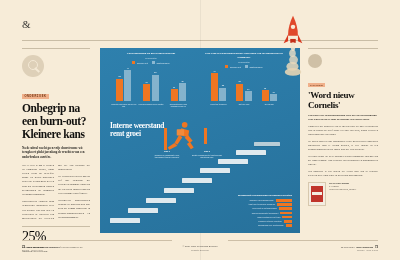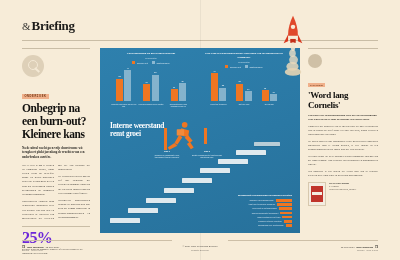--- a/index.html
+++ b/index.html
@@ -32,21 +32,21 @@
   .kicker{display:inline-block;background:#f0b08a;color:#6d3412;font-size:2.6px;font-weight:700;
           letter-spacing:.6px;padding:1.2px 2.5px;margin-bottom:3px;text-transform:uppercase;}
   .headline{font-family:"Liberation Serif",serif;font-weight:700;font-size:11.5px;line-height:1.12;
             color:#12110f;letter-spacing:-0.4px;margin:0 0 5px 0;}
   .lede{font-family:"Liberation Serif",serif;font-size:3.1px;line-height:1.5;color:#2a2824;font-weight:700;
         margin-bottom:4px;}
   .bodycols{column-count:2;column-gap:4px;}
   .bodytext{font-family:"Liberation Serif",serif;font-size:2.7px;line-height:1.55;color:#3a3733;
             text-align:justify;margin:0 0 3px 0;}
   .stat-rule{width:68px;height:.6px;background:#c9bda6;margin:4px 0 3px;}
-  .bignum{font-family:"Liberation Serif",serif;font-weight:700;font-size:16px;color:#6d28d9;line-height:1;
+  .bignum{font-family:"Liberation Serif",serif;font-weight:400;font-size:14px;color:#000000;line-height:1;
           letter-spacing:-0.6px;}
   .stat-cap{font-family:"Liberation Serif",serif;font-size:2.6px;line-height:1.5;color:#4a463f;margin-top:2px;}
 
   
   .blue{position:absolute;left:100px;top:48px;width:200px;height:185px;background:#2b7ba8;overflow:hidden;}
   .blue-dark{position:absolute;inset:0;background:linear-gradient(160deg,#2e80ad 0%,#2a78a4 55%,#27719b 100%);}
 
   
   .chart-a{position:absolute;left:8px;top:4px;width:86px;}
   .chart-title{font-family:"Liberation Serif",serif;font-size:2.8px;line-height:1.35;color:#fff;
@@ -130,21 +130,20 @@
   .fs-l{left:22px;} .fs-r{right:22px;} .fs-c{left:0;width:400px;text-align:center;}
   .gutter{position:absolute;left:199.5px;top:0;width:1px;height:260px;background:rgba(0,0,0,.05);}
 </style>
 </head>
 <body>
 
 <div class="spread">
 
   <div class="masthead">
     <span class="mast-amp">&amp;</span>
-    <span class="mast-title">Briefing</span>
   </div>
   <div class="mast-rule"></div>
   <div class="gutter"></div>
 
   <div class="left-col">
     <div class="left-rule"></div>
     <div class="glyph-circle"></div>
     <span class="kicker">ONDERZOEK</span>
     <h1 class="headline">Onbegrip na een burn-out? Kleinere kans</h1>
     <div class="lede">Na de uitval wacht geen vrije doorstroom: wie terugkeert plukt jarenlang de vruchten van een onderbroken carrière.</div>
@@ -341,21 +340,21 @@
       <ellipse cx="21" cy="82" rx="8" ry="8" fill="#ecdcc0" opacity=".8"></ellipse>
       <ellipse cx="19" cy="94" rx="11" ry="8" fill="#e9d8ba" opacity=".85"></ellipse>
       <ellipse cx="20" cy="104" rx="15" ry="7" fill="#e6d4b4" opacity=".9"></ellipse>
     </svg>
   </div>
 
   <div class="right-col">
     <div class="r-rule"></div>
     <div class="r-circle"></div>
     <span class="r-kicker">COLUMN</span>
-    <h1 class="r-headline">'Word lang Cornelis'</h1>
+    <h1 class="r-headline">'Word nieuw Cornelis'</h1>
     <div class="r-lede">Een boek over loopbaanstilstand leest als een waarschuwing voor iedereen die te lang op dezelfde stoel blijft zitten.</div>
     <p class="r-body">Cornelis is het archetype van de medewerker die ooit veelbelovend was en daarna stil bleef staan. Hij doet zijn werk, klaagt zelden en wordt nooit meer gevraagd.</p>
     <p class="r-body">De auteur ontleedt hoe organisaties zulke medewerkers onbedoeld produceren: door te weinig gesprek, te veel routine en een beoordelingssysteem dat vooral naar het verleden kijkt.</p>
     <p class="r-body">Het boek blinkt uit in de passages waarin voormalige collega's aan het woord komen. Hun verhalen zijn herkenbaar en ongemakkelijk tegelijk.</p>
     <p class="r-body">Wat ontbreekt is een uitweg die verder gaat dan de bekende adviezen over eigen regie en netwerken onderhouden.</p>
     <div class="book">
       <div class="book-cover">
         <div class="bc-inner"></div>
         <div class="bc-band"></div>
       </div>

